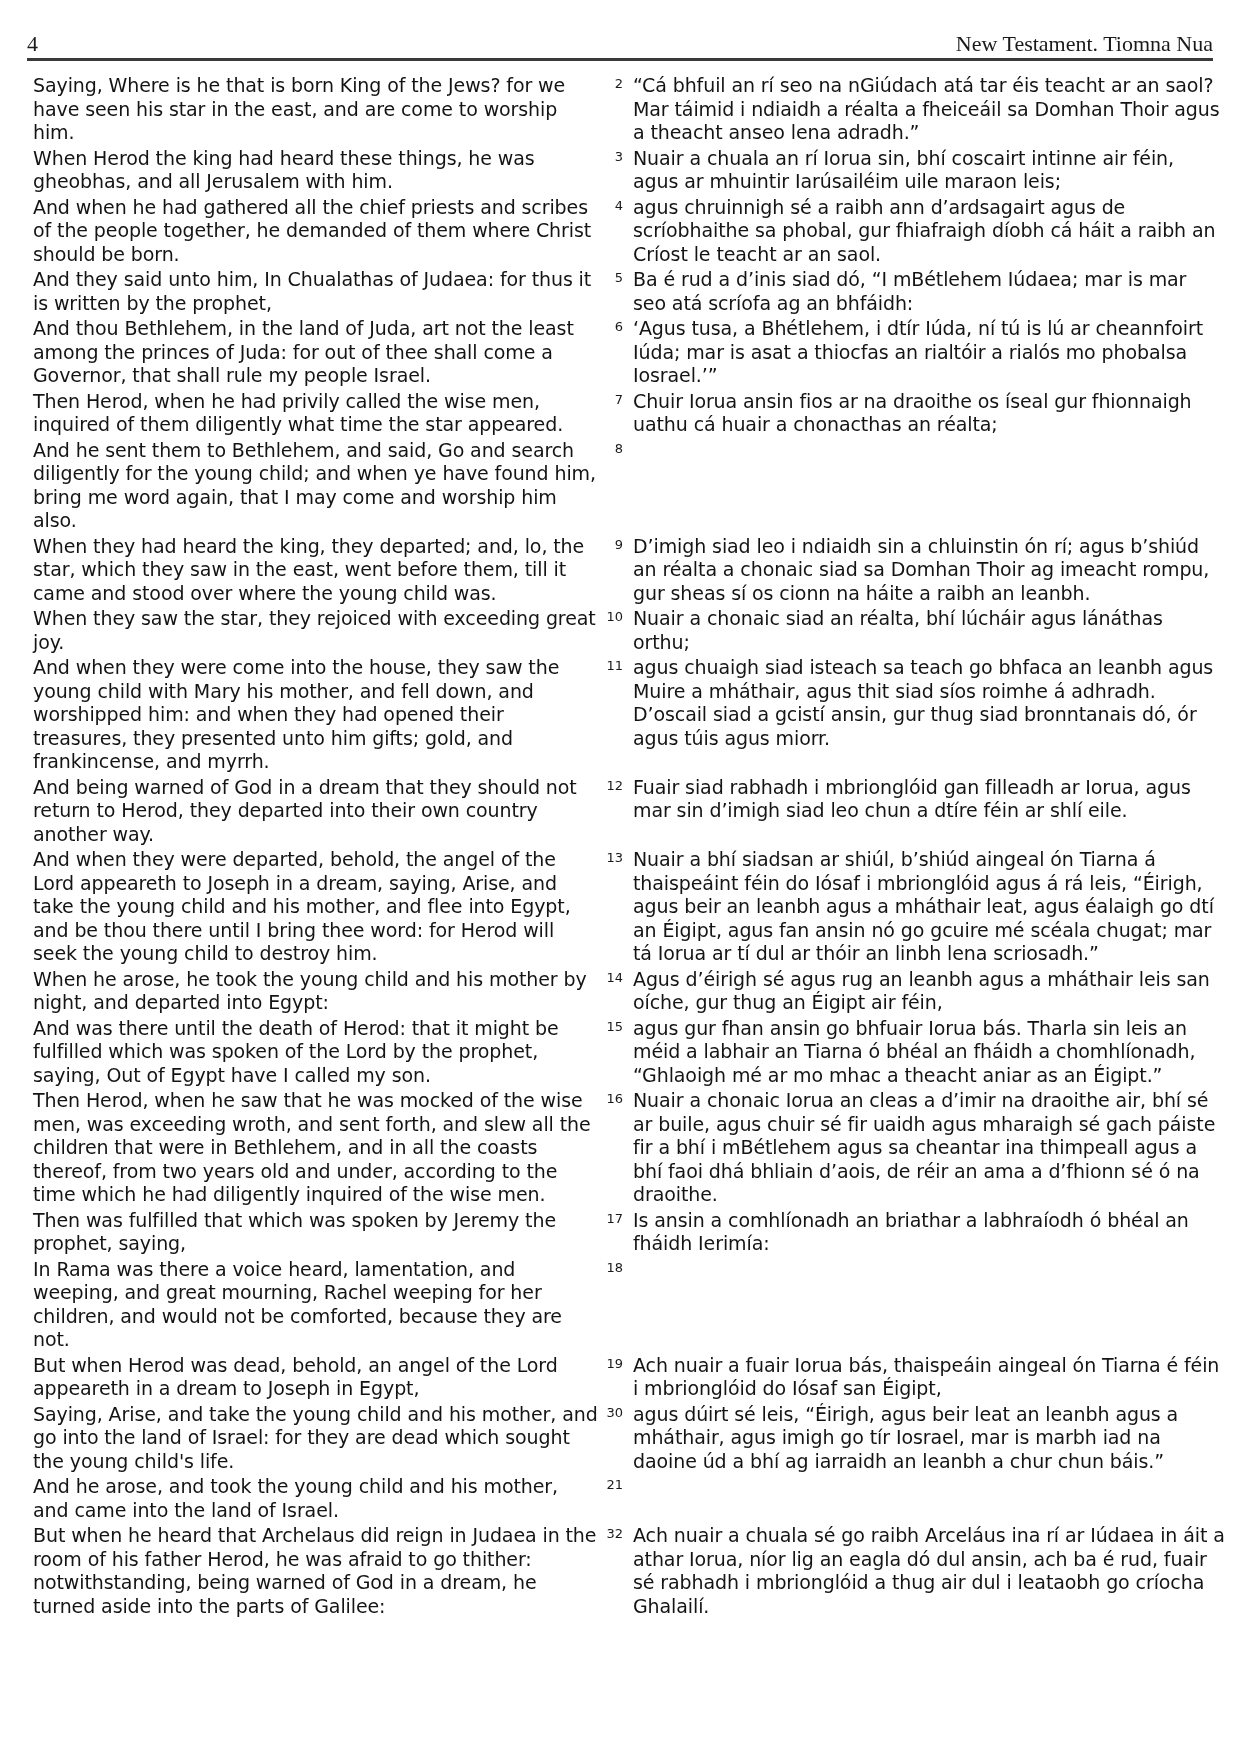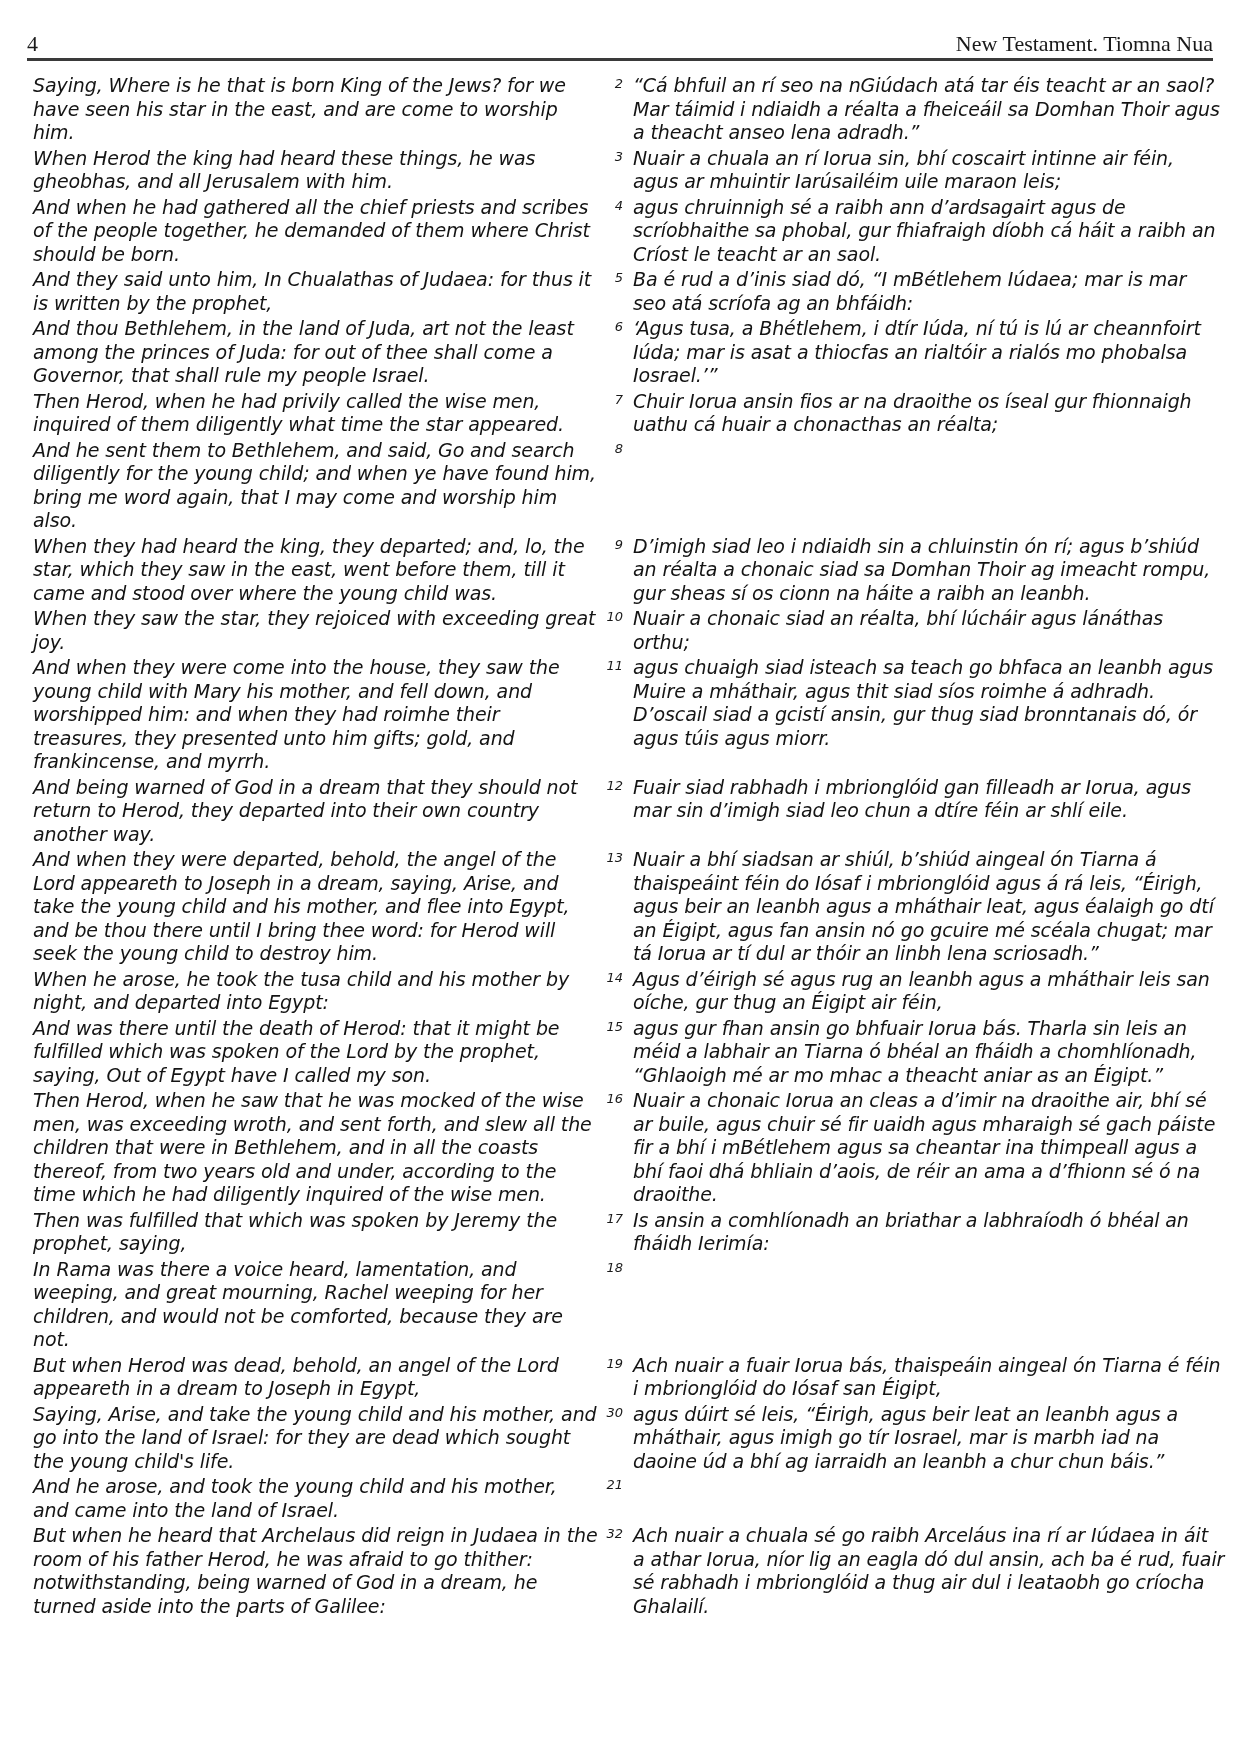--- a/index.html
+++ b/index.html
@@ -45,21 +45,20 @@
     position: absolute;
     top: 74px;
     left: 33px;
     width: 1192px;
   }
   .row {
     display: grid;
     grid-template-columns: 565px 35px 592px;
     margin-bottom: 2px;
     align-items: start;
-    font-style: italic;
   }
   .en, .ga {
     font-size: 19px;
     line-height: 23.5px;
     letter-spacing: -0.1px;
   }
   .num {
     text-align: right;
     padding-right: 10px;
     padding-top: 3px;
@@ -125,39 +124,39 @@
     <div class="ga">D’imigh siad leo i ndiaidh sin a chluinstin ón rí; agus b’shiúd an réalta a chonaic siad sa Domhan Thoir ag imeacht rompu, gur sheas sí os cionn na háite a raibh an leanbh.</div>
   </div>
 
   <div class="row">
     <div class="en">When they saw the star, they rejoiced with exceeding great joy.</div>
     <div class="num">10</div>
     <div class="ga">Nuair a chonaic siad an réalta, bhí lúcháir agus lánáthas orthu;</div>
   </div>
 
   <div class="row">
-    <div class="en">And when they were come into the house, they saw the young child with Mary his mother, and fell down, and worshipped him: and when they had roimhe their treasures, they presented unto him gifts; gold, and frankincense, and myrrh.</div>
+    <div class="en">And when they were come into the house, they saw the young child with Mary his mother, and fell down, and worshipped him: and when they had opened their treasures, they presented unto him gifts; gold, and frankincense, and myrrh.</div>
     <div class="num">11</div>
     <div class="ga">agus chuaigh siad isteach sa teach go bhfaca an leanbh agus Muire a mháthair, agus thit siad síos roimhe á adhradh. D’oscail siad a gcistí ansin, gur thug siad bronntanais dó, ór agus túis agus miorr.</div>
   </div>
 
   <div class="row">
     <div class="en">And being warned of God in a dream that they should not return to Herod, they departed into their own country another way.</div>
     <div class="num">12</div>
     <div class="ga">Fuair siad rabhadh i mbrionglóid gan filleadh ar Iorua, agus mar sin d’imigh siad leo chun a dtíre féin ar shlí eile.</div>
   </div>
 
   <div class="row">
     <div class="en">And when they were departed, behold, the angel of the Lord appeareth to Joseph in a dream, saying, Arise, and take the young child and his mother, and flee into Egypt, and be thou there until I bring thee word: for Herod will seek the young child to destroy him.</div>
     <div class="num">13</div>
     <div class="ga">Nuair a bhí siadsan ar shiúl, b’shiúd aingeal ón Tiarna á thaispeáint féin do Iósaf i mbrionglóid agus á rá leis, “Éirigh, agus beir an leanbh agus a mháthair leat, agus éalaigh go dtí an Éigipt, agus fan ansin nó go gcuire mé scéala chugat; mar tá Iorua ar tí dul ar thóir an linbh lena scriosadh.”</div>
   </div>
 
   <div class="row">
-    <div class="en">When he arose, he took the tusa child and his mother by night, and departed into Egypt:</div>
+    <div class="en">When he arose, he took the young child and his mother by night, and departed into Egypt:</div>
     <div class="num">14</div>
     <div class="ga">Agus d’éirigh sé agus rug an leanbh agus a mháthair leis san oíche, gur thug an Éigipt air féin,</div>
   </div>
 
   <div class="row">
     <div class="en">And was there until the death of Herod: that it might be fulfilled which was spoken of the Lord by the prophet, saying, Out of Egypt have I called my son.</div>
     <div class="num">15</div>
     <div class="ga">agus gur fhan ansin go bhfuair Iorua bás. Tharla sin leis an méid a labhair an Tiarna ó bhéal an fháidh a chomhlíonadh, “Ghlaoigh mé ar mo mhac a theacht aniar as an Éigipt.”</div>
   </div>
 

